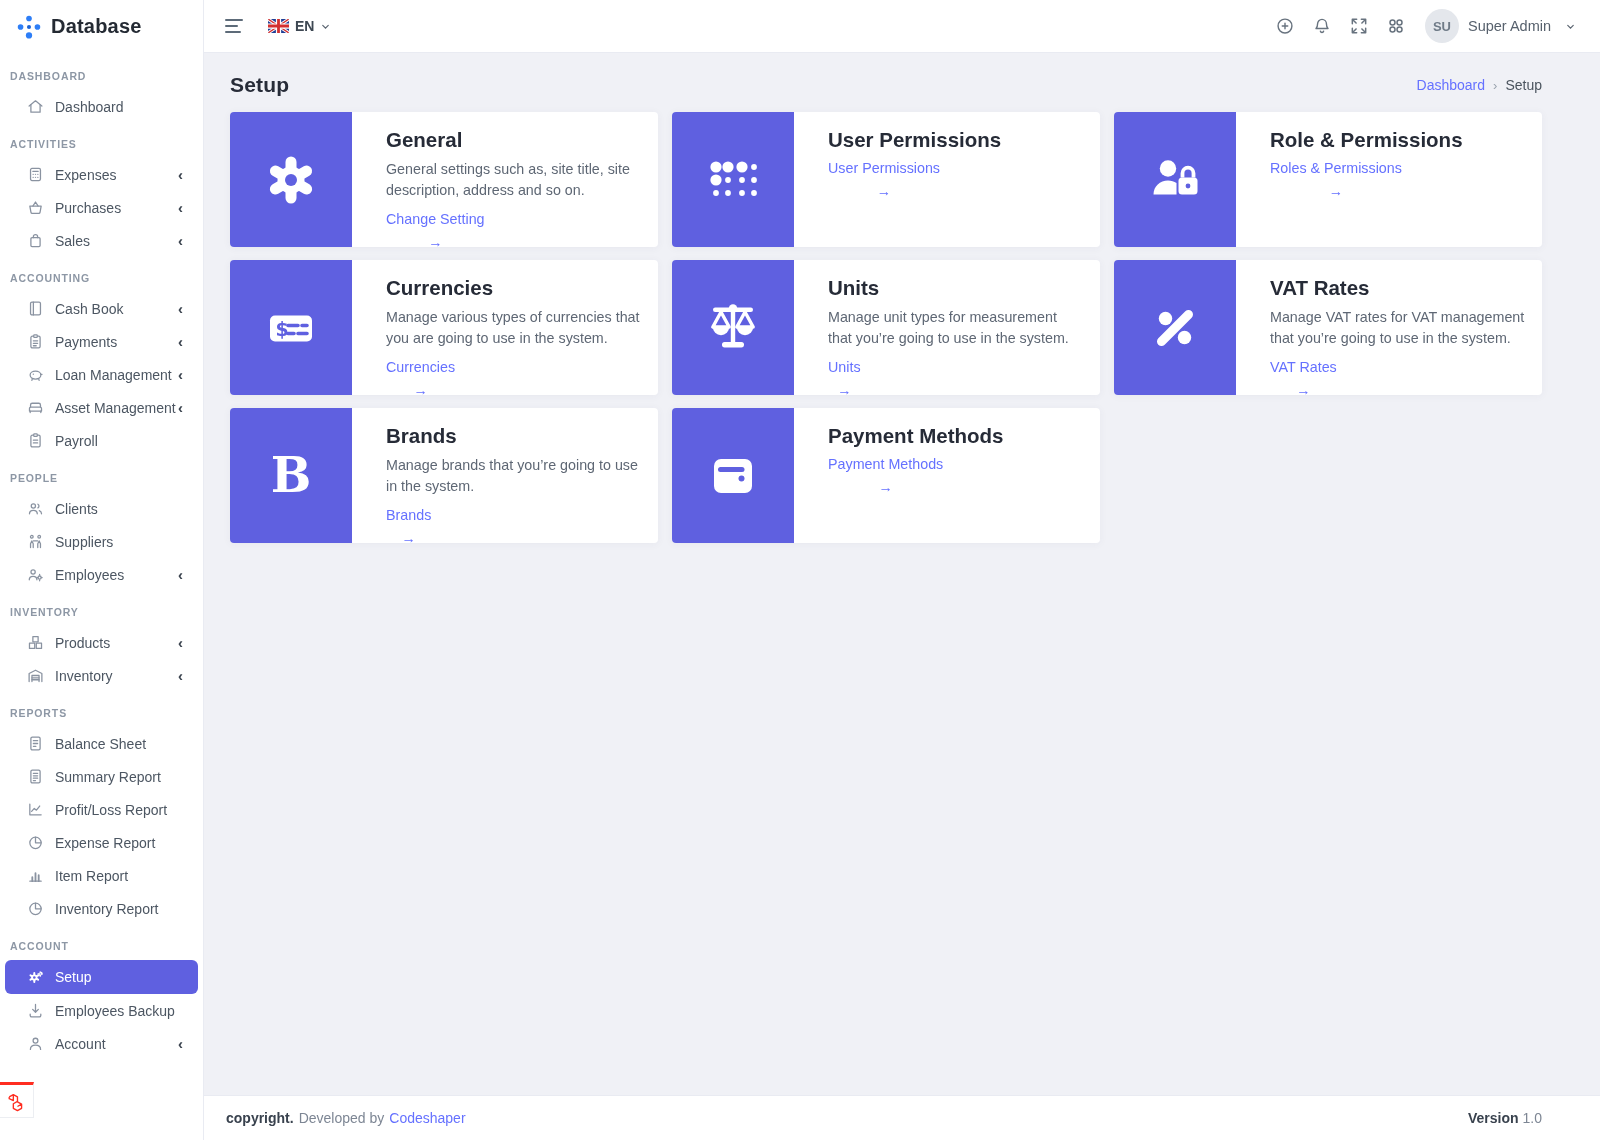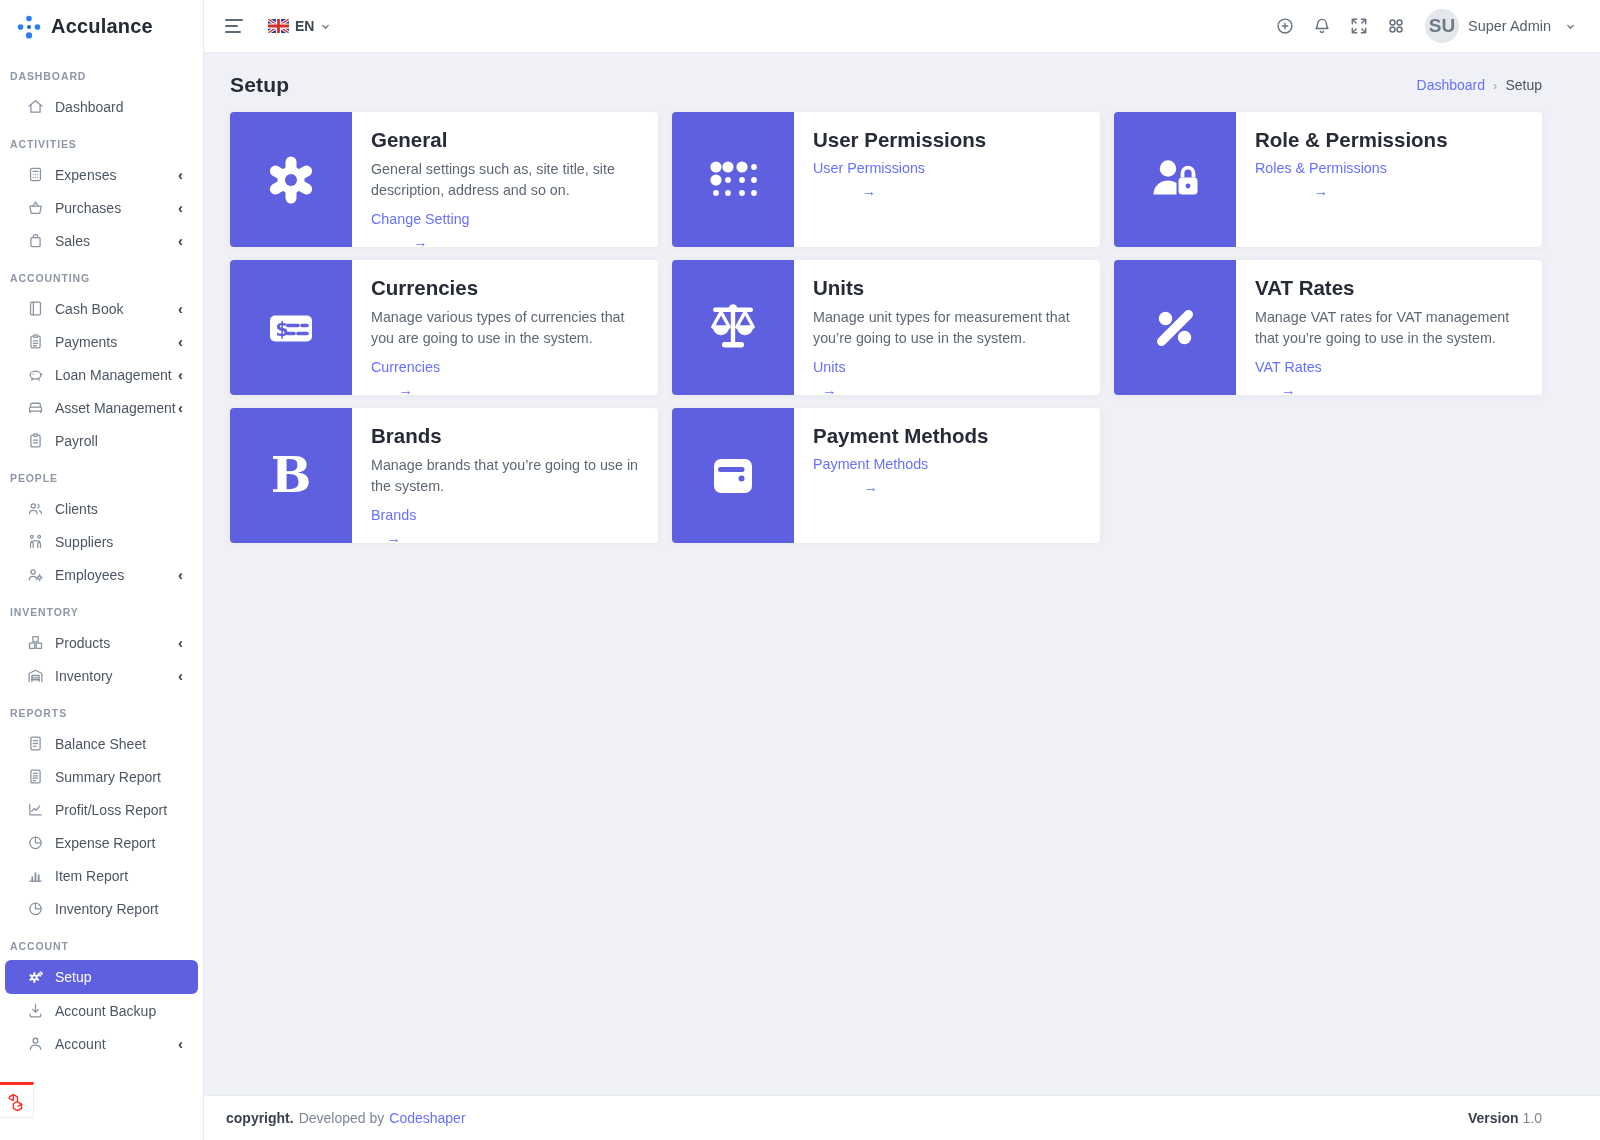--- a/index.html
+++ b/index.html
@@ -29,36 +29,36 @@
   .topbar{height:53px;flex:0 0 53px;background:#fff;border-bottom:1px solid #e9ebf2;display:flex;align-items:center;padding:0 24px 0 21px;}
   .hamburger{display:flex;flex-direction:column;gap:4px;width:20px;cursor:pointer;}
   .hamburger span{height:2px;background:#5d6b79;border-radius:2px;display:block;}
   .hamburger .l1{width:18px}.hamburger .l2{width:13px}.hamburger .l3{width:16px}
   .lang{display:flex;align-items:center;gap:6px;margin-left:23px;font-size:14px;font-weight:600;color:#3d4752;cursor:pointer;}
   .flag{width:21px;height:14px;display:flex;border-radius:1px;overflow:hidden;}
   .caret{width:11px;height:11px;color:#5c6672;display:flex;}
   .topbar-right{margin-left:auto;display:flex;align-items:center;}
   .tb-icon{width:20px;height:20px;color:#68737f;margin-left:17px;display:flex;cursor:pointer;}
   .tb-icon svg{width:100%;height:100%;}
-  .avatar{width:34px;height:34px;border-radius:50%;background:#e4e7ec;color:#6f7b87;font-weight:700;font-size:19px;display:flex;align-items:center;justify-content:center;margin-left:19px;}
+  .avatar{width:34px;height:34px;border-radius:50%;background:#e4e7ec;color:#6f7b87;font-weight:700;font-size:13px;display:flex;align-items:center;justify-content:center;margin-left:19px;}
   .user-chip{display:flex;align-items:center;gap:14px;margin-left:9px;font-size:14.5px;color:#57616d;cursor:pointer;}
 
   
   .content{flex:1;padding:20px 58px 0 26px;overflow:hidden;}
   .content-head{display:flex;align-items:center;justify-content:space-between;margin-bottom:15px;}
   .page-title{font-size:21px;font-weight:600;color:#272c38;letter-spacing:.2px;}
   .breadcrumb{font-size:14px;display:flex;align-items:center;}
   .bc-parent{color:var(--link);cursor:pointer;}
   .bc-sep{color:#9aa3ae;margin:0 8px;font-size:13px;}
   .bc-current{color:#4b545e;}
   .cards{display:grid;grid-template-columns:repeat(3,1fr);gap:13px 14px;}
   .card{background:#fff;border-radius:4px;height:135px;display:flex;box-shadow:0 1px 8px rgba(58,64,103,.05);overflow:hidden;}
   .tile{width:122px;flex:0 0 122px;background:var(--accent);display:flex;align-items:center;justify-content:center;}
   .tile svg{width:64px;height:64px;}
-  .card-body{padding:16px 16px 0 19px;min-width:0;}
+  .card-body{padding:16px 16px 0 34px;min-width:0;}
   .card-title{font-size:20.5px;font-weight:600;color:#262b37;margin-bottom:7px;}
   .card-desc{font-size:14.3px;color:#5e6774;line-height:1.5;margin-bottom:8px;max-width:284px;}
   .card-link{font-size:14.3px;color:var(--link);display:inline-flex;align-items:center;gap:7px;text-decoration:none;cursor:pointer;flex-direction:column;}
 
   
   .footer{height:45px;flex:0 0 45px;background:#fff;border-top:1px solid #e9ebf2;display:flex;align-items:center;padding:0 58px 0 22px;font-size:14px;color:#7d8694;}
   .f-bold{font-weight:700;color:#39424e;margin-right:5px;}
   .f-dev{color:var(--link);margin-left:5px;cursor:pointer;}
   .f-right{margin-left:auto;}
   .f-right .f-bold{margin-right:4px;}
@@ -74,21 +74,21 @@
         <svg viewBox="0 0 24 24">
             <g fill="#2d7ef7">
               <circle cx="12" cy="4.2" r="2.6"></circle>
               <circle cx="4.2" cy="12" r="2.6"></circle>
               <circle cx="19.8" cy="12" r="2.6"></circle>
               <circle cx="12" cy="19.8" r="2.9"></circle>
               <circle cx="12" cy="12" r="1.9" fill="#1b63d6"></circle>
             </g>
           </svg>
       </span>
-      <span class="logo-text">Acculance</span>
+      <span class="logo-text">Database</span>
     </div>
     <nav class="nav" id="nav">
         <div class="nav-section-label">DASHBOARD</div>
         <div class="nav-item">
           <span class="ni-icon">
             <svg viewBox="0 0 24 24" fill="none" stroke="currentColor" stroke-width="1.8" stroke-linecap="round" stroke-linejoin="round">
               <path d="M3 11.3 12 4l9 7.3"></path>
               <path d="M5.5 9.6V20h13V9.6"></path>
             </svg>
           </span>
@@ -322,21 +322,21 @@
           </span>
           <span>Setup</span>
         </div>
         <div class="nav-item">
           <span class="ni-icon">
             <svg viewBox="0 0 24 24" fill="none" stroke="currentColor" stroke-width="1.8" stroke-linecap="round" stroke-linejoin="round">
               <path d="M12 3.5V14M8 10.4l4 4 4-4"></path>
               <path d="M4.5 17.3v1.7a2 2 0 0 0 2 2h11a2 2 0 0 0 2-2v-1.7"></path>
             </svg>
           </span>
-          <span>Account Backup</span>
+          <span>Employees Backup</span>
         </div>
         <div class="nav-item">
           <span class="ni-icon">
             <svg viewBox="0 0 24 24" fill="none" stroke="currentColor" stroke-width="1.8" stroke-linecap="round" stroke-linejoin="round">
               <circle cx="12" cy="8" r="3.4"></circle>
               <path d="M4.8 20.3c0-3.7 3.1-5.9 7.2-5.9s7.2 2.2 7.2 5.9"></path>
             </svg>
           </span>
           <span>Account</span>
           <span class="chev">‹</span>

